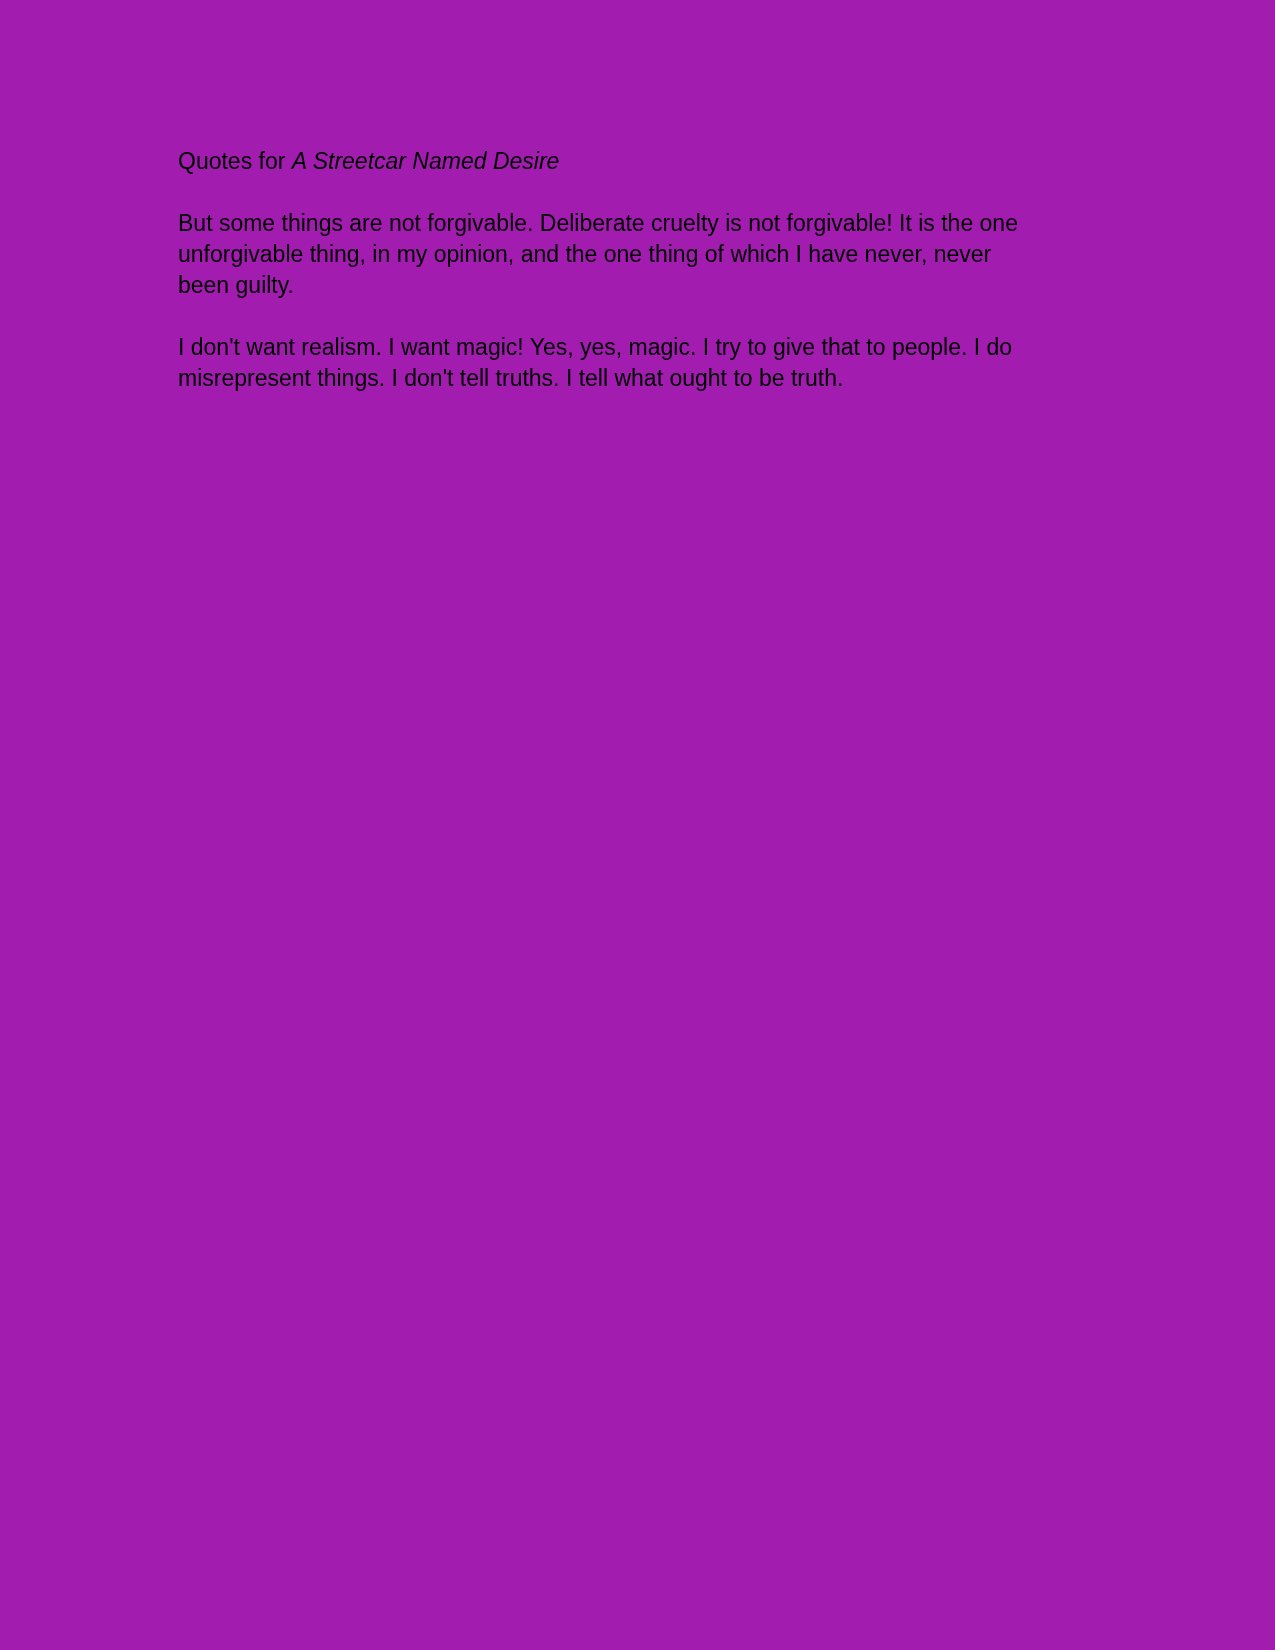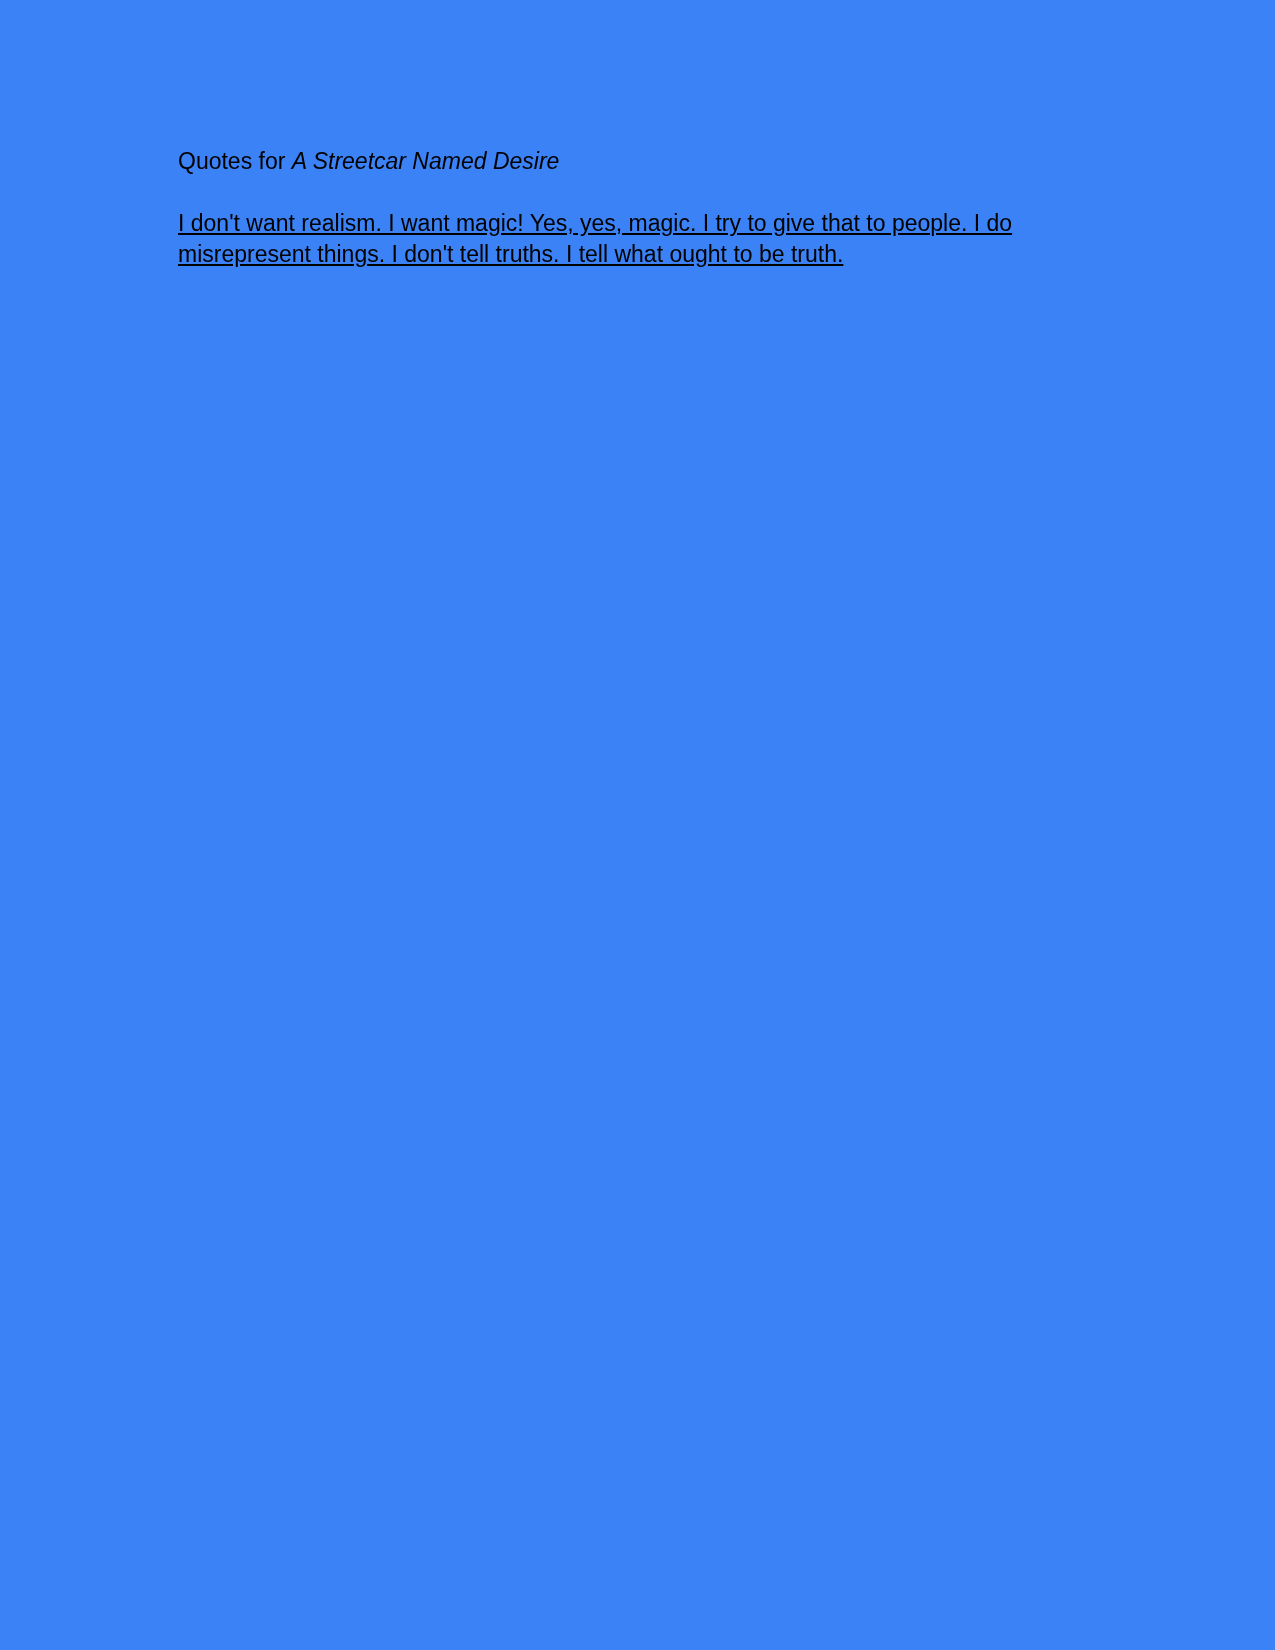--- a/index.html
+++ b/index.html
@@ -6,21 +6,21 @@
   html, body {
     width: 1275px;
     height: 1650px;
     background: #ffffff;
     font-family: "Liberation Sans", "DejaVu Sans", sans-serif;
   }
   .page {
     position: relative;
     width: 1275px;
     height: 1650px;
-    background: #3b82f6;
+    background: #a21caf;
     overflow: hidden;
   }
   .content {
     position: absolute;
     left: 178px;
     top: 146px;
     width: 865px;
     color: #000000;
     font-size: 23px;
     line-height: 31px;
@@ -33,30 +33,30 @@
     white-space: nowrap;
   }
   .doc-title .italic {
     font-style: italic;
   }
   .para {
     margin-bottom: 31px;
   }
   .para:last-child {
     margin-bottom: 8px;
-    text-decoration: underline;
   }
 </style>
 </head>
 <body>
 
 <div class="page">
   <div class="content">
 
     <h1 class="doc-title"><span>Quotes for </span><span class="italic">A Streetcar Named Desire</span></h1>
 
 
 
+    <p class="para">But some things are not forgivable. Deliberate cruelty is not forgivable! It is the one unforgivable thing, in my opinion, and the one thing of which I have never, never been guilty.</p>
 
     <p class="para">I don't want realism. I want magic! Yes, yes, magic. I try to give that to people. I do misrepresent things. I don't tell truths. I tell what ought to be truth.</p>
 
   </div>
 </div>
 
 </body></html>

